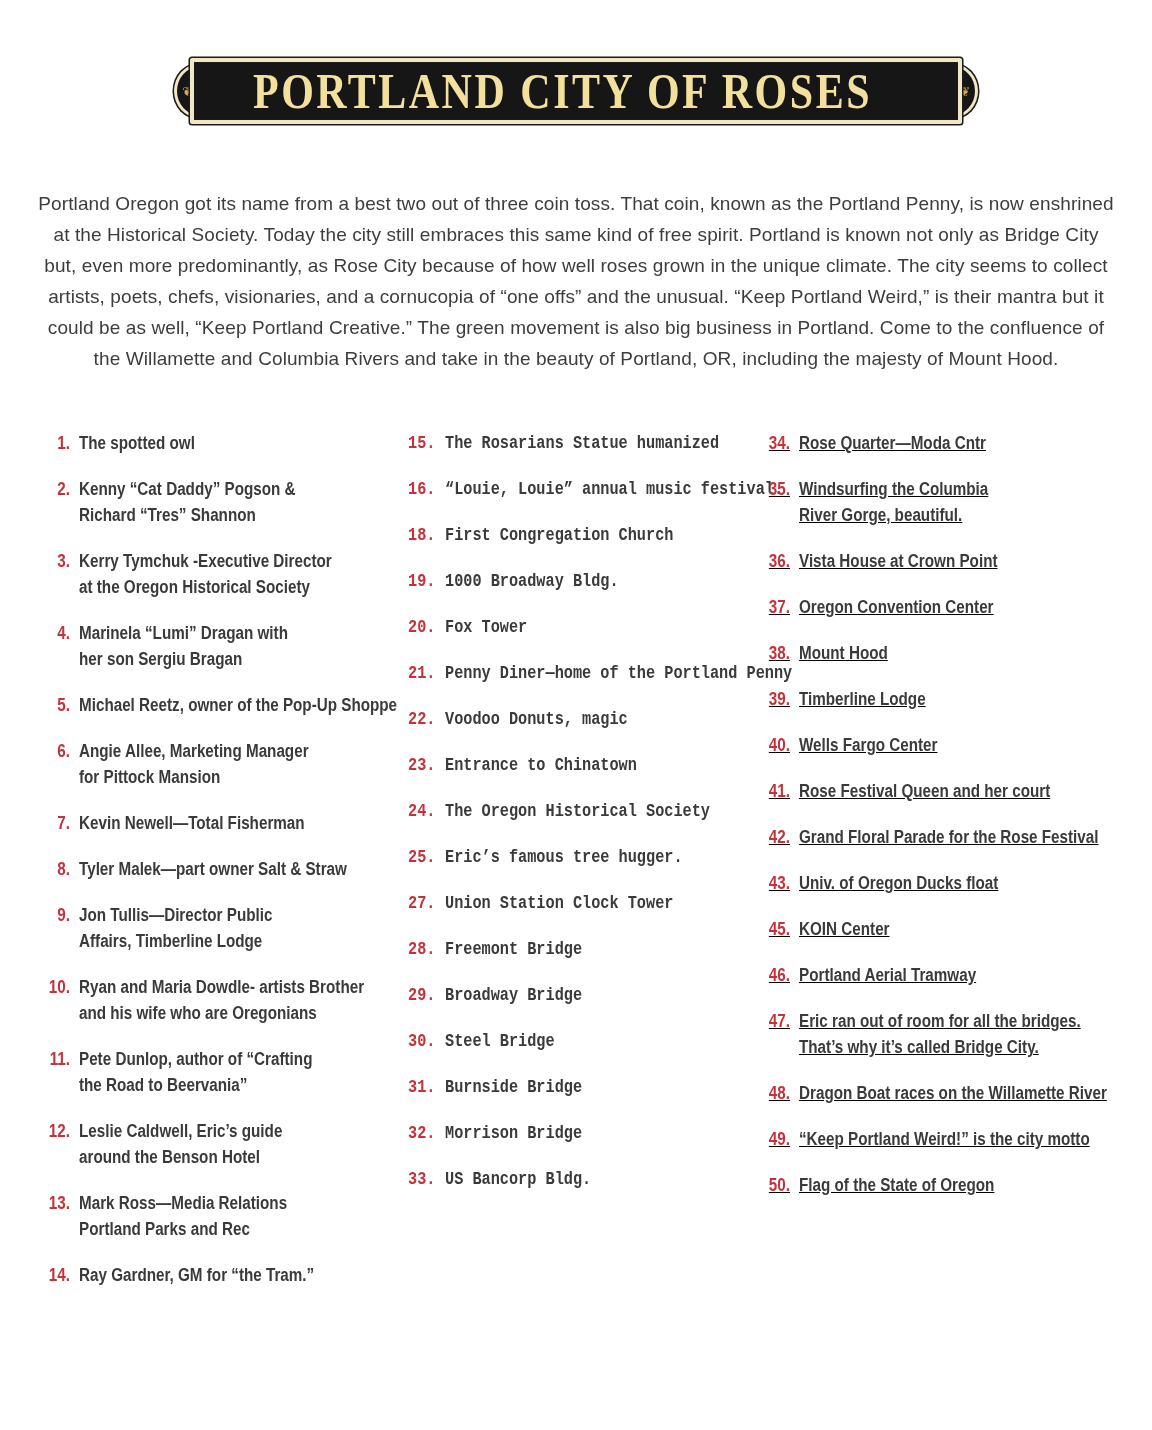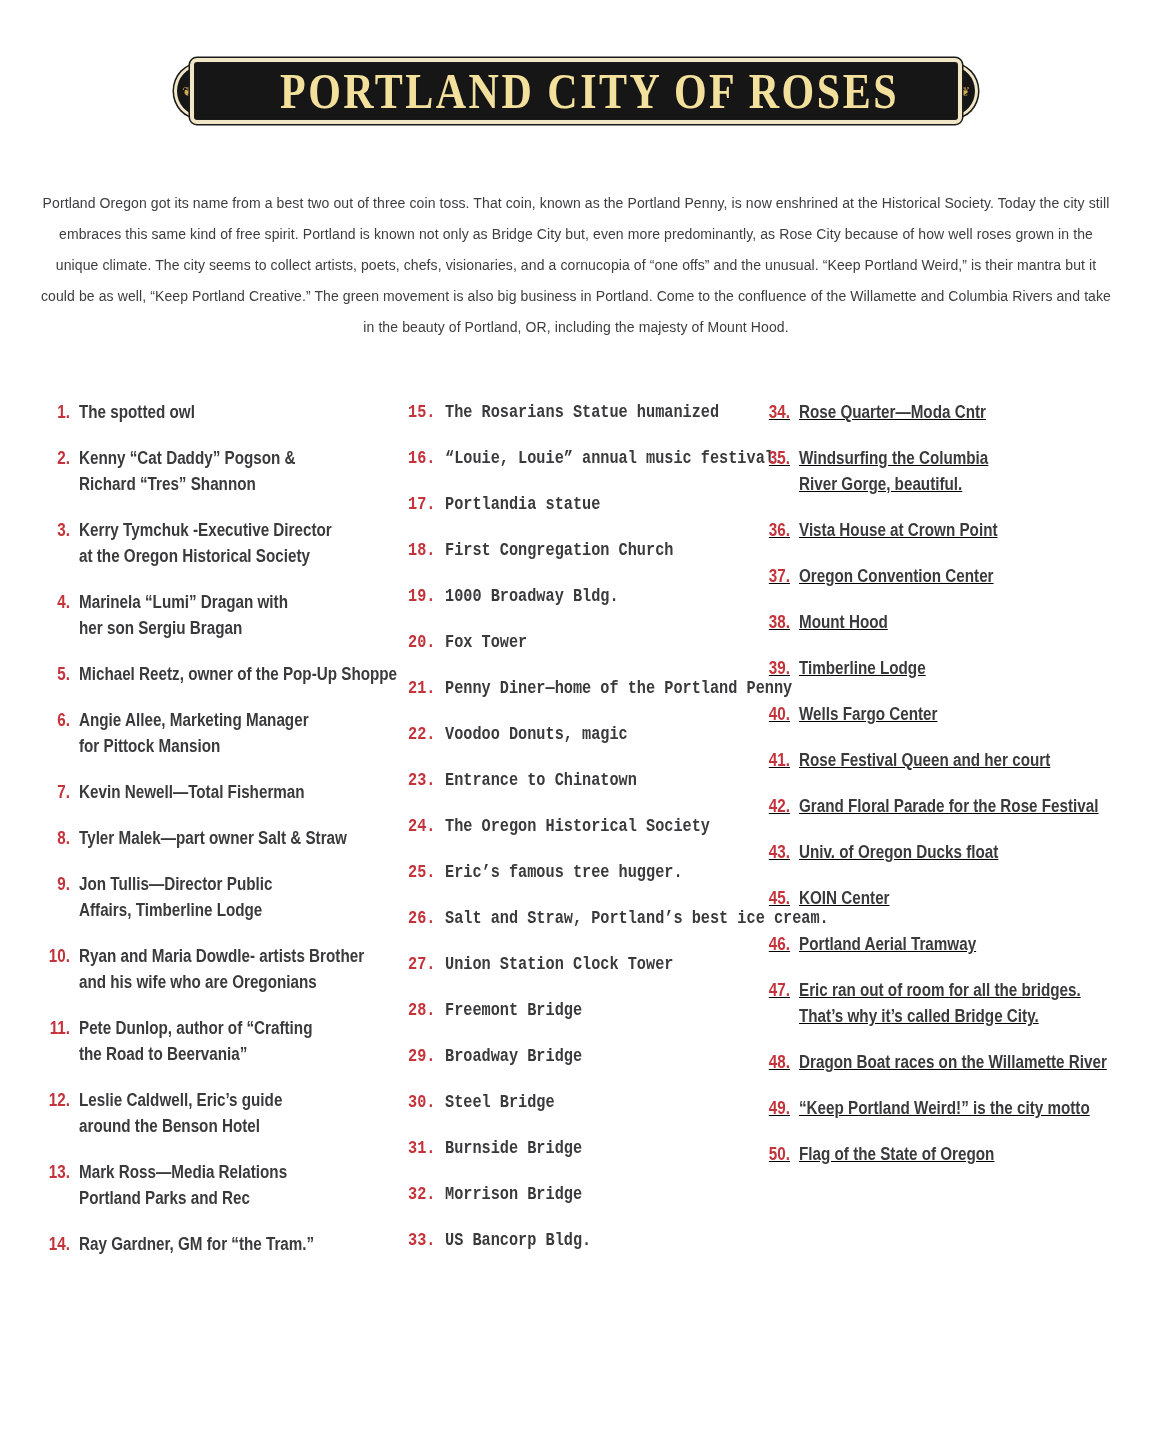--- a/index.html
+++ b/index.html
@@ -34,40 +34,40 @@
     font-size:13px; color:#cfa953; line-height:1;
     font-family:"DejaVu Sans", sans-serif;
   }
   .cap-left .orn  { left:5px; }
   .cap-right .orn { right:5px; }
   .banner-body {
     position:absolute; inset:0; z-index:1;
     background:#161616;
     border:4px solid #f1e7c6;
     box-shadow:0 0 0 1.5px #1b1b1b, inset 0 0 0 1px #1b1b1b;
-    border-radius:7px;
-    display:flex; align-items:center; justify-content:flex-end;
+    border-radius:2px;
+    display:flex; align-items:center; justify-content:flex-start;
   }
   .banner-title {
     font-family:"Liberation Serif", serif;
     font-weight:bold;
     font-size:50px;
     letter-spacing:3px;
     color:#f2e09c;
     white-space:nowrap;
     transform:scaleX(0.84);
     text-shadow:0 0 1px rgba(0,0,0,.4);
   }
 
   
   .intro {
     width:1076px;
     margin:64px auto 0;
     text-align:center;
-    font-size:14px;
+    font-size:19px;
     line-height:31px;
     color:#3d3d40;
     letter-spacing:0.1px;
   }
 
   
   .list {
     display:flex;
     padding-left:44px;
     margin-top:56px;
@@ -180,24 +180,20 @@
       <div class="col col-1">
         <div class="item">
           <span class="num">15.</span>
           <span class="txt">The Rosarians Statue humanized</span>
         </div>
         <div class="item">
           <span class="num">16.</span>
           <span class="txt">“Louie, Louie” annual music festival.</span>
         </div>
         <div class="item">
-          <span class="num">17.</span>
-          <span class="txt">Portlandia statue</span>
-        </div>
-        <div class="item">
           <span class="num">18.</span>
           <span class="txt">First Congregation Church</span>
         </div>
         <div class="item">
           <span class="num">19.</span>
           <span class="txt">1000 Broadway Bldg.</span>
         </div>
         <div class="item">
           <span class="num">20.</span>
           <span class="txt">Fox Tower</span>
@@ -216,24 +212,20 @@
         </div>
         <div class="item">
           <span class="num">24.</span>
           <span class="txt">The Oregon Historical Society</span>
         </div>
         <div class="item">
           <span class="num">25.</span>
           <span class="txt">Eric’s famous tree hugger.</span>
         </div>
         <div class="item">
-          <span class="num">26.</span>
-          <span class="txt">Salt and Straw, Portland’s best ice cream.</span>
-        </div>
-        <div class="item">
           <span class="num">27.</span>
           <span class="txt">Union Station Clock Tower</span>
         </div>
         <div class="item">
           <span class="num">28.</span>
           <span class="txt">Freemont Bridge</span>
         </div>
         <div class="item">
           <span class="num">29.</span>
           <span class="txt">Broadway Bridge</span>

